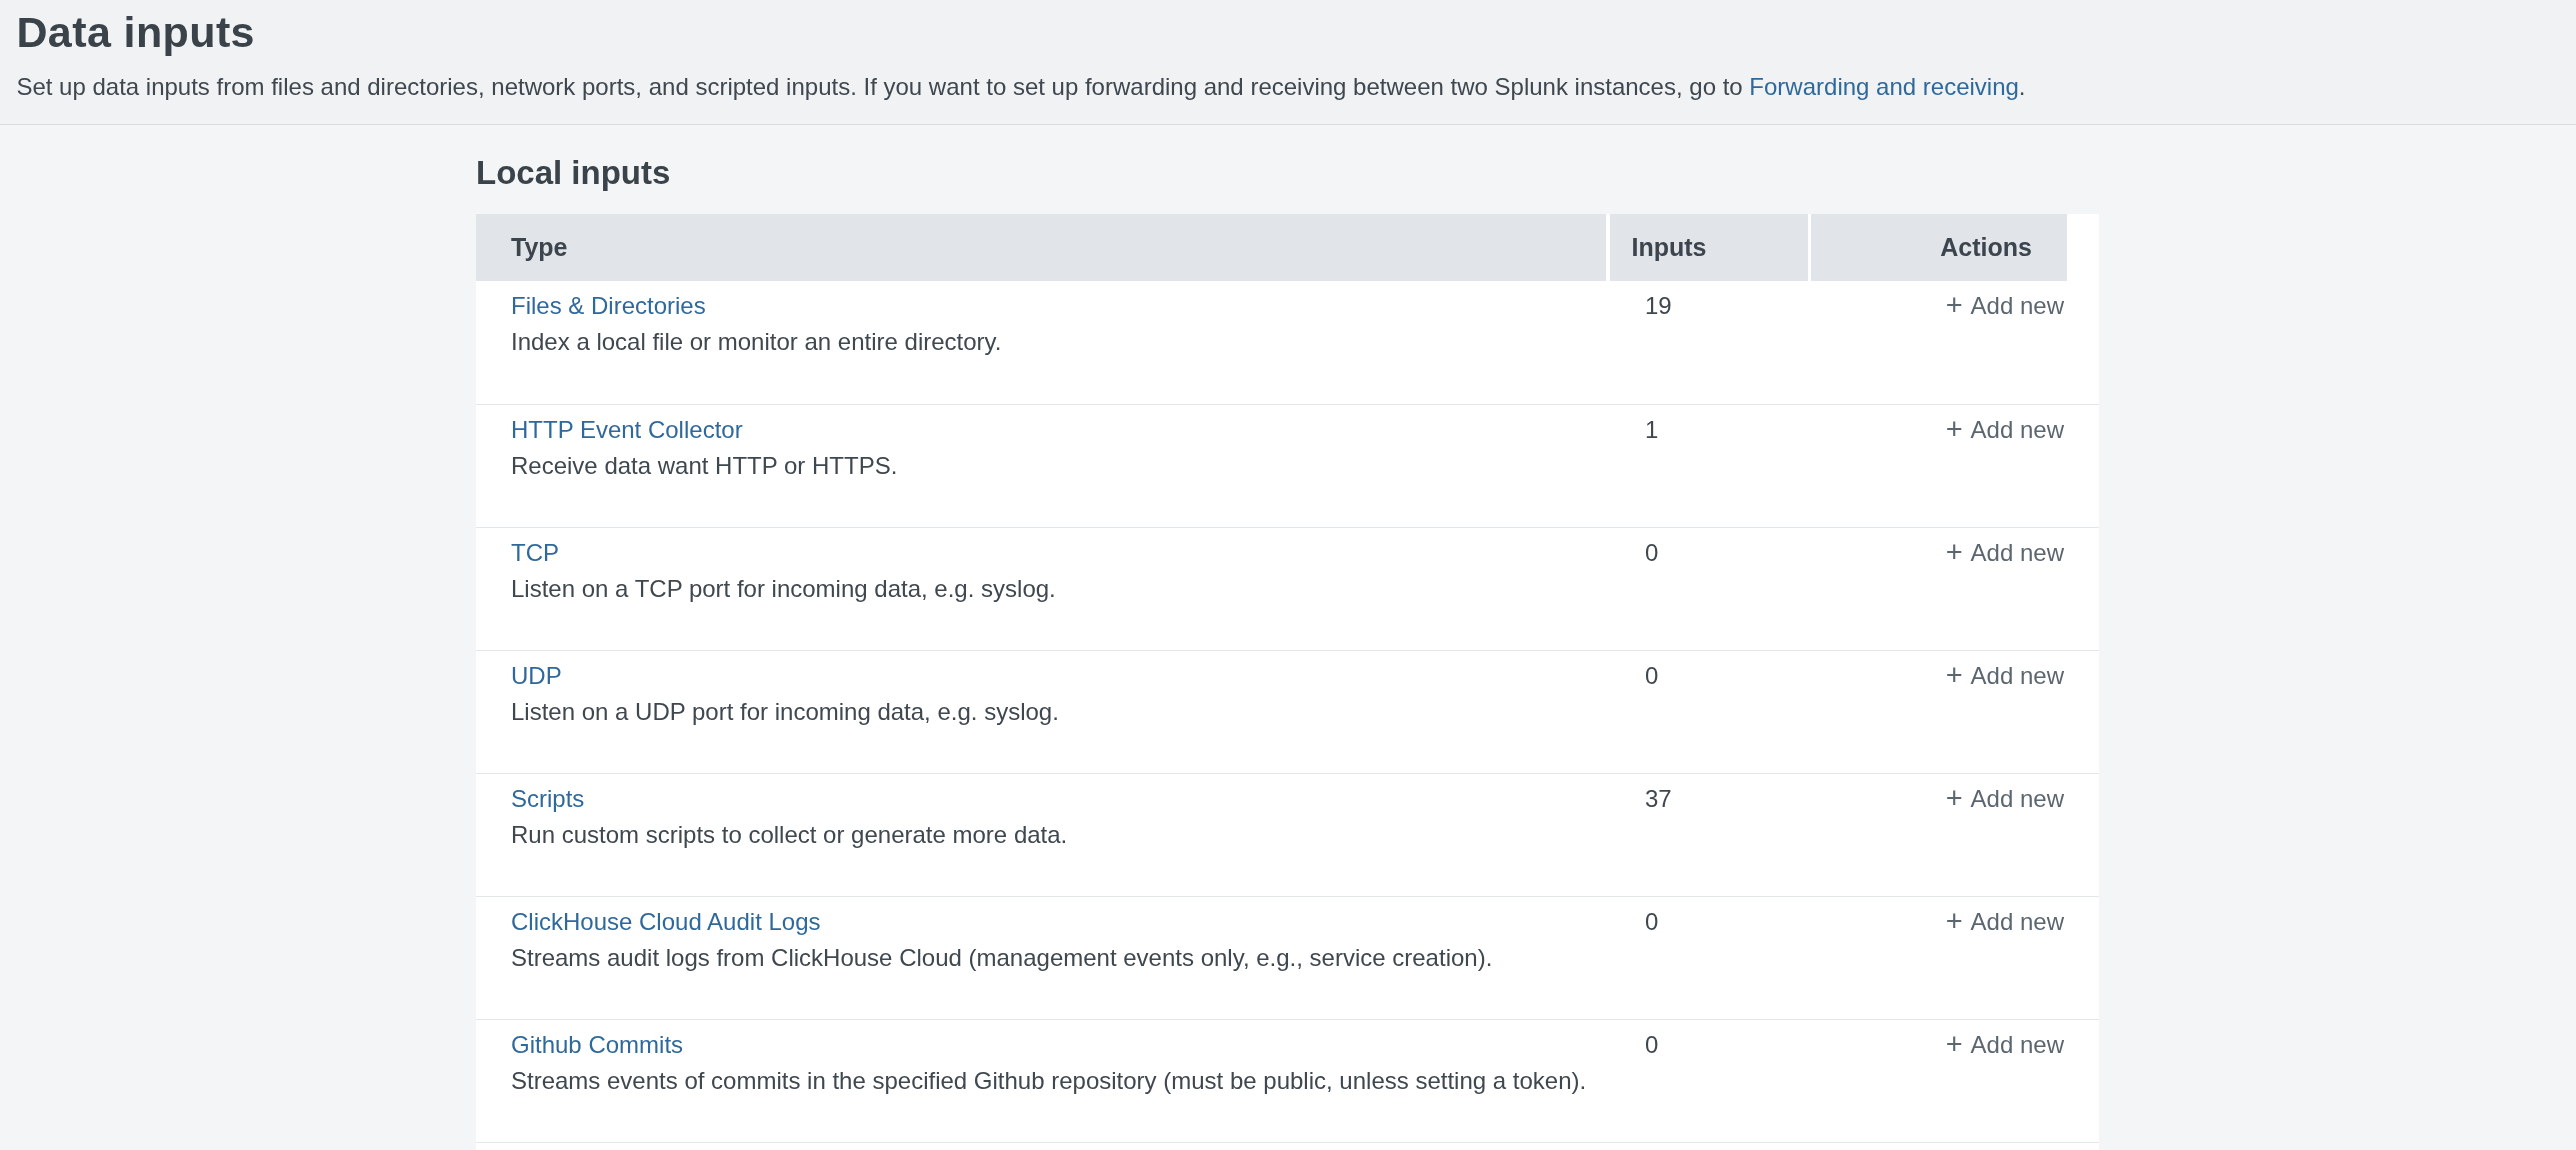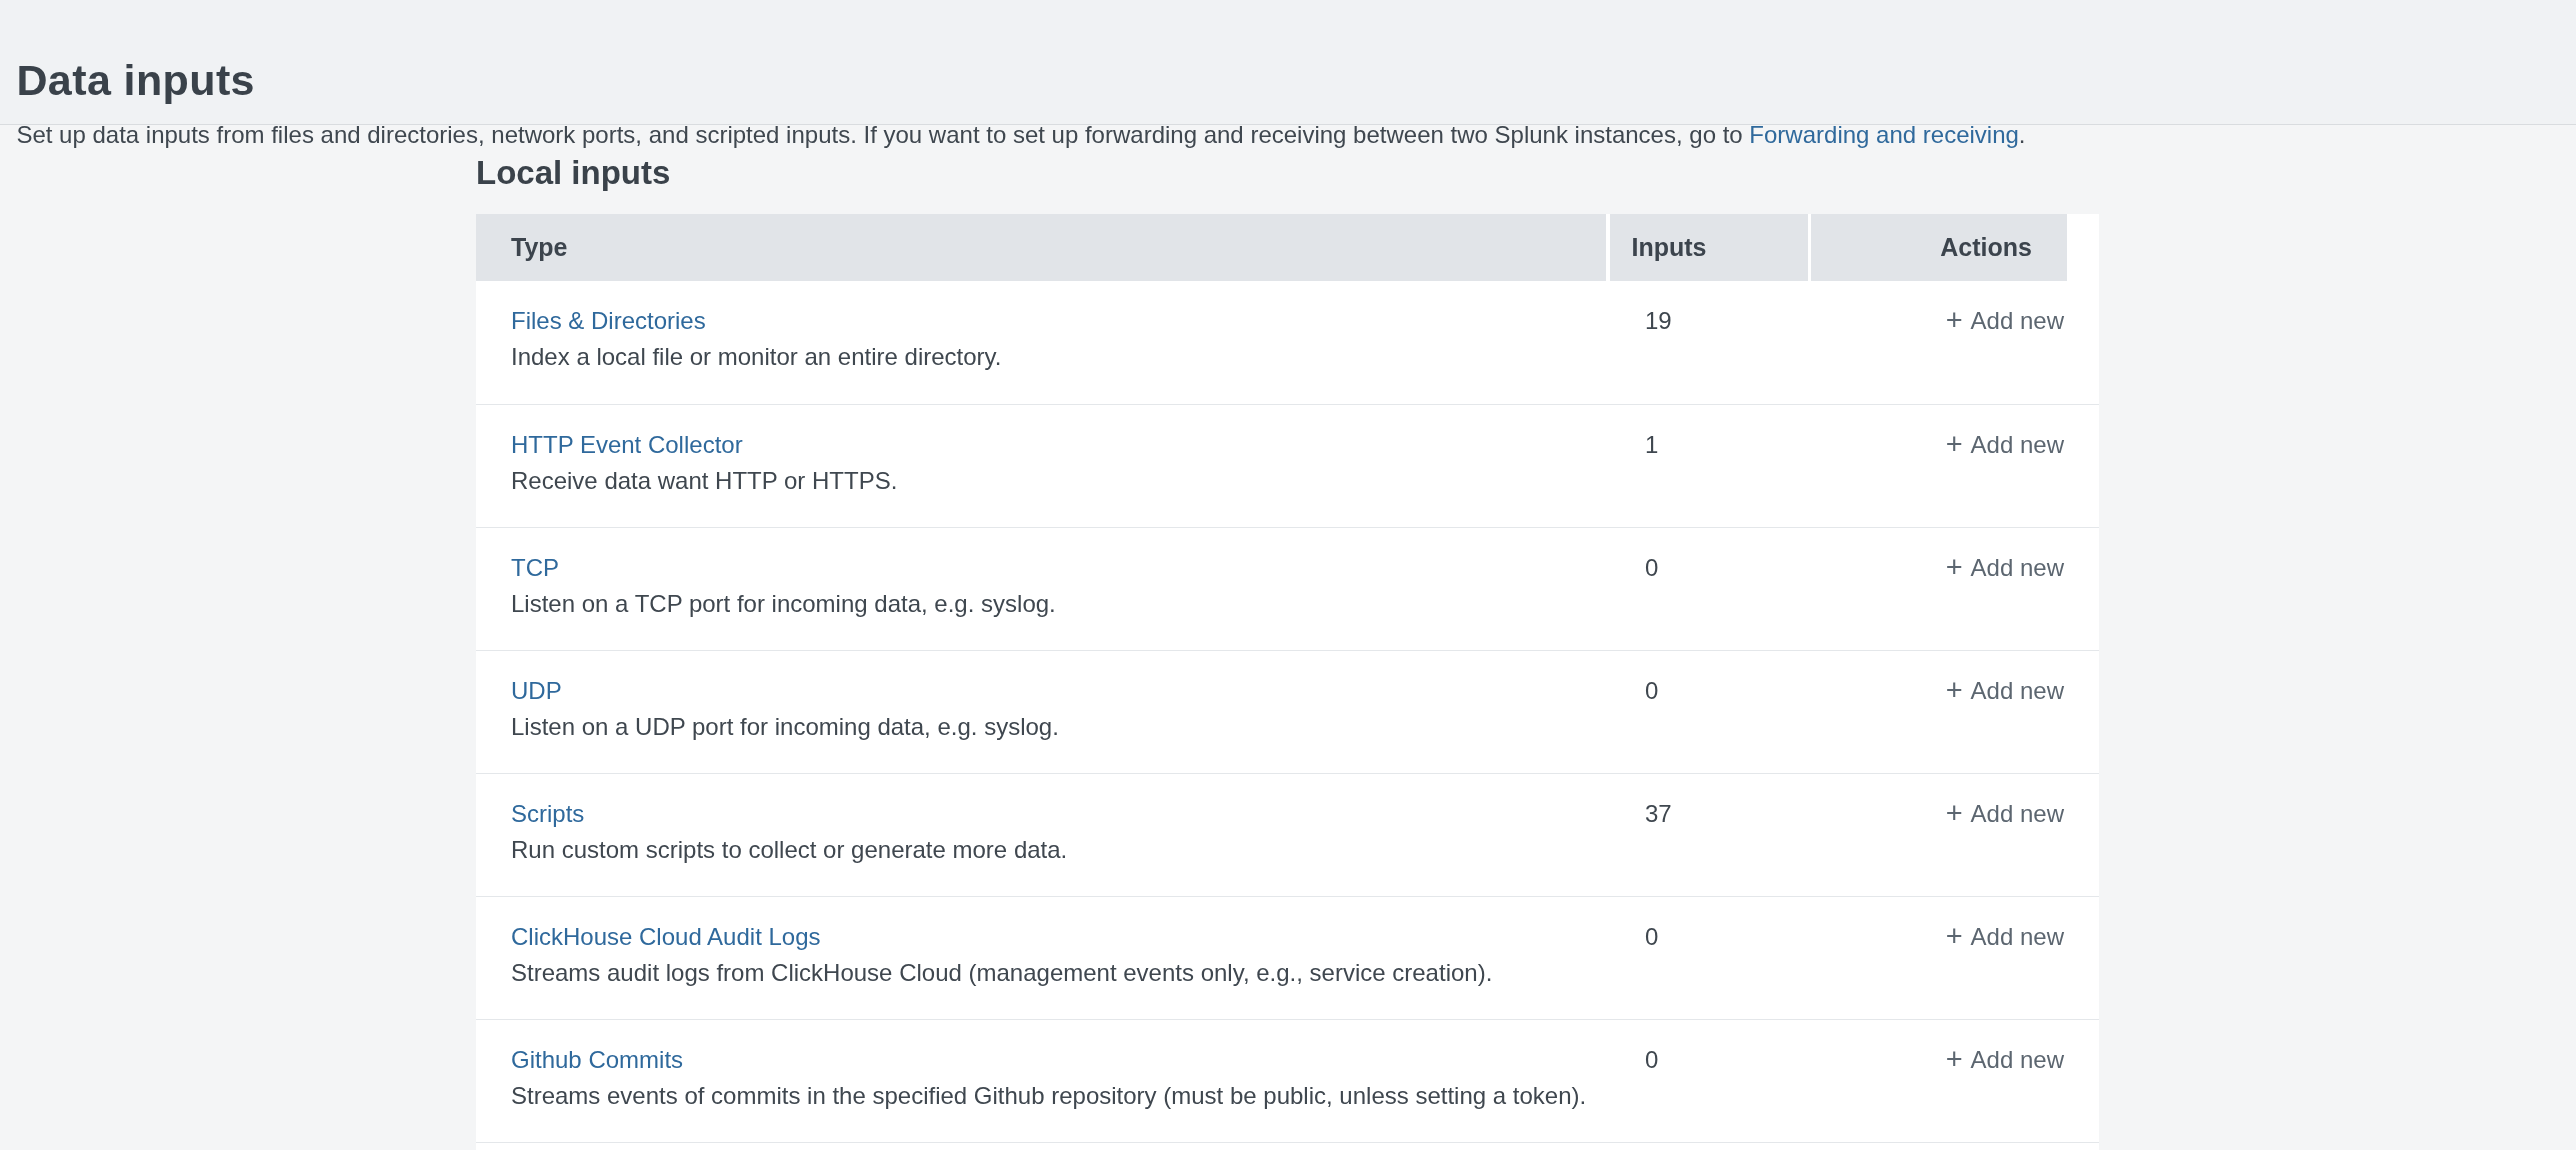--- a/index.html
+++ b/index.html
@@ -16,21 +16,20 @@
     background: #f0f2f4;
     border-bottom: 1.7px solid #d9dcdf;
     padding: 7px 35px 0 16.4px;
   }
   .page-title {
     font-size: 43px;
     font-weight: bold;
     color: #3a424a;
     line-height: 50px;
     letter-spacing: 0.4px;
-    margin-top: 48px;
   }
   .page-subtitle {
     margin-top: 13px;
     font-size: 24px;
     color: #3f474f;
     line-height: 33px;
   }
   .page-subtitle a {
     color: #2f699c;
     text-decoration: none;
@@ -72,21 +71,21 @@
   .th-actions { width: 256px;  padding-right: 35px; justify-content: flex-end; }
 
   .trow {
     display: flex;
     height: 123px;
     background: #ffffff;
   }
   .trow + .trow { border-top: 1.7px solid #e4e7ea; }
   .trow.partial { height: 12px; border-top: 1.7px solid #e4e7ea; }
 
-  .col { padding-top: 22px; }
+  .col { padding-top: 7px; }
   .type-col   { width: 1134px; padding-left: 35px; }
   .inputs-col { width: 201px;  padding-left: 35px; font-size: 24px; color: #3f474f; line-height: 36px; }
   .actions-col{ width: 288px;  padding-right: 35px; text-align: right; }
 
   .type-link {
     display: inline-block;
     font-size: 24px;
     line-height: 36px;
     color: #2f699c;
     text-decoration: none;

